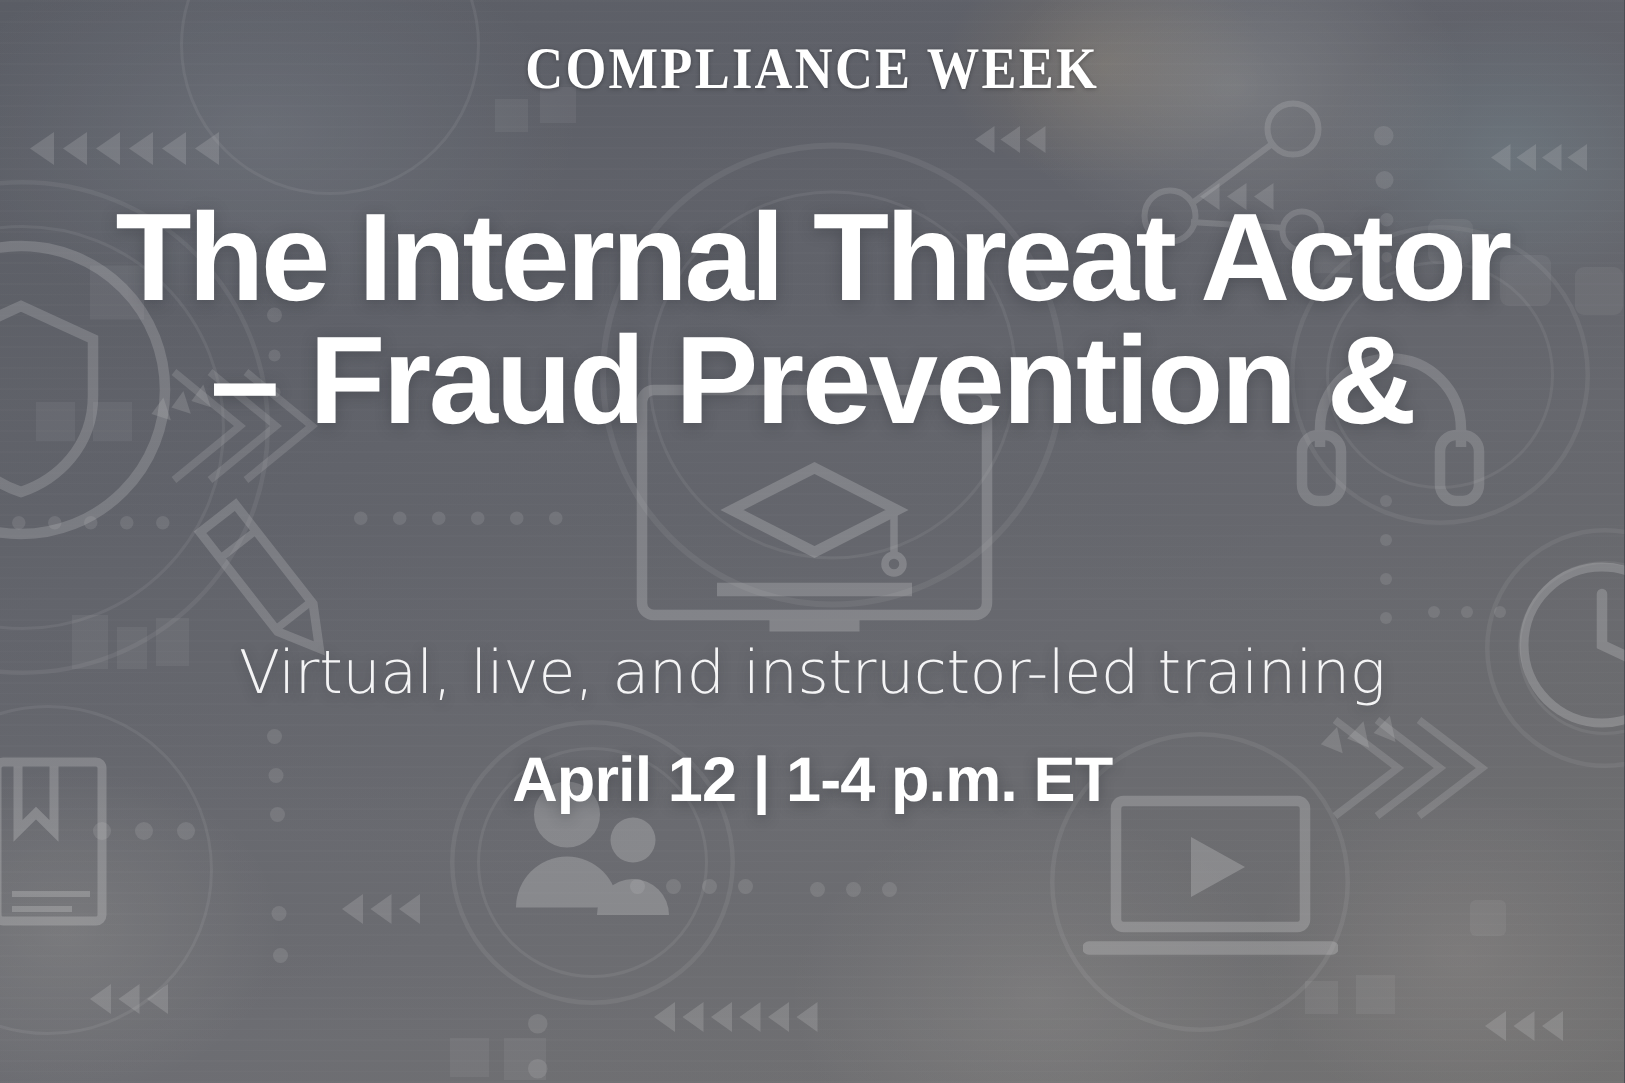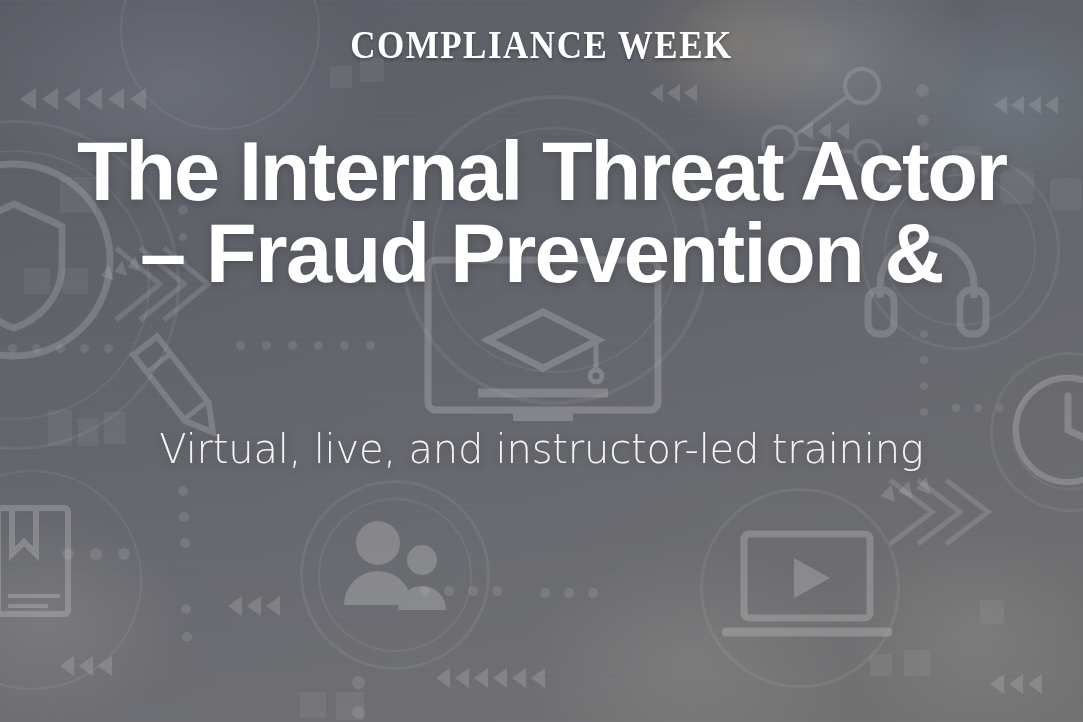--- a/index.html
+++ b/index.html
@@ -373,15 +373,16 @@
 
     <div class="logo">COMPLIANCE WEEK</div>
 
     <h1 class="headline">
       <span class="hl-line wide">The Internal Threat Actor</span>
       <span class="hl-line">– Fraud Prevention &amp;</span>
     </h1>
 
     <div class="subtitle">Virtual, live, and instructor-led training</div>
 
+    <div class="dateline">April 12 | 1-4 p.m. ET</div>
 
   </div>
 </div>
 
 </body></html>

